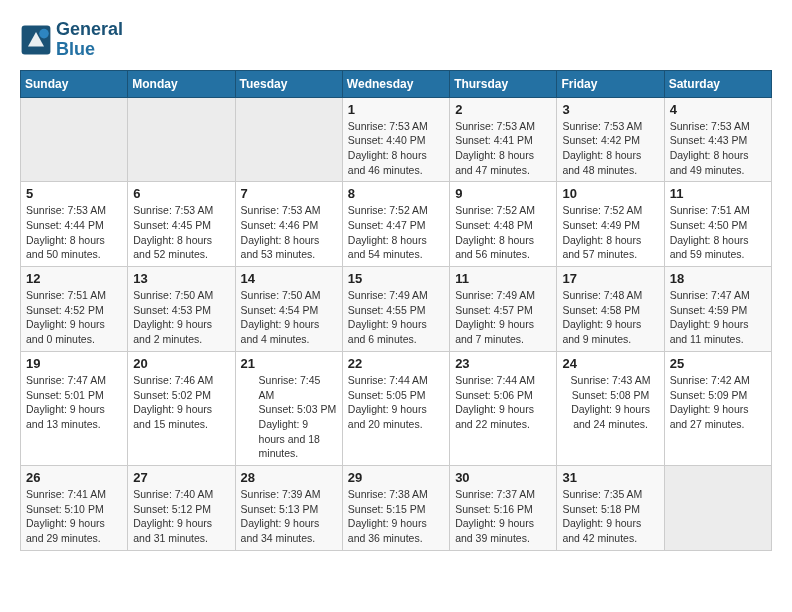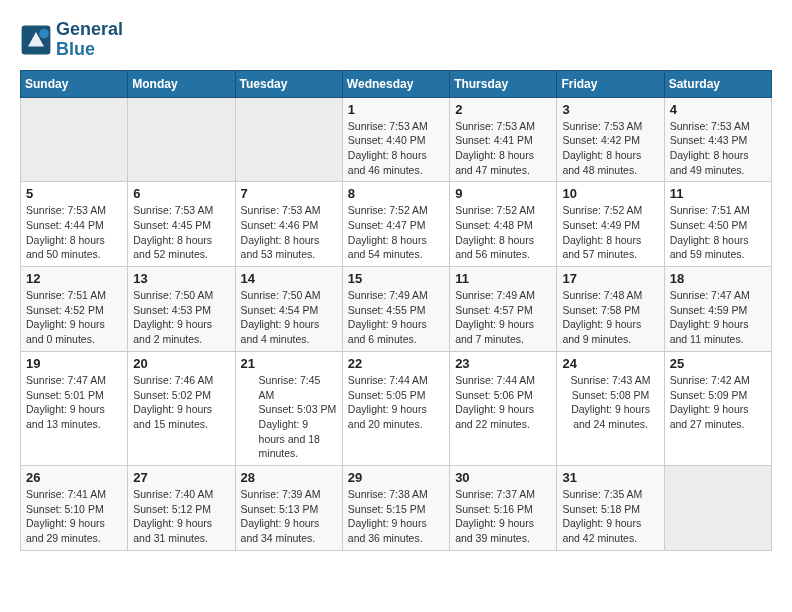--- a/index.html
+++ b/index.html
@@ -220,21 +220,21 @@
         </td>
         <td>
           <span class="day-number">11</span>
           <div class="day-info" style="white-space: pre-line;">Sunrise: 7:49 AM
 Sunset: 4:57 PM
 Daylight: 9 hours and 7 minutes.</div>
         </td>
         <td>
           <span class="day-number">17</span>
           <div class="day-info" style="white-space: pre-line;">Sunrise: 7:48 AM
-Sunset: 7:58 PM
+Sunset: 4:58 PM
 Daylight: 9 hours and 9 minutes.</div>
         </td>
         <td>
           <span class="day-number">18</span>
           <div class="day-info" style="white-space: pre-line;">Sunrise: 7:47 AM
 Sunset: 4:59 PM
 Daylight: 9 hours and 11 minutes.</div>
         </td>
       </tr>
       <tr>

